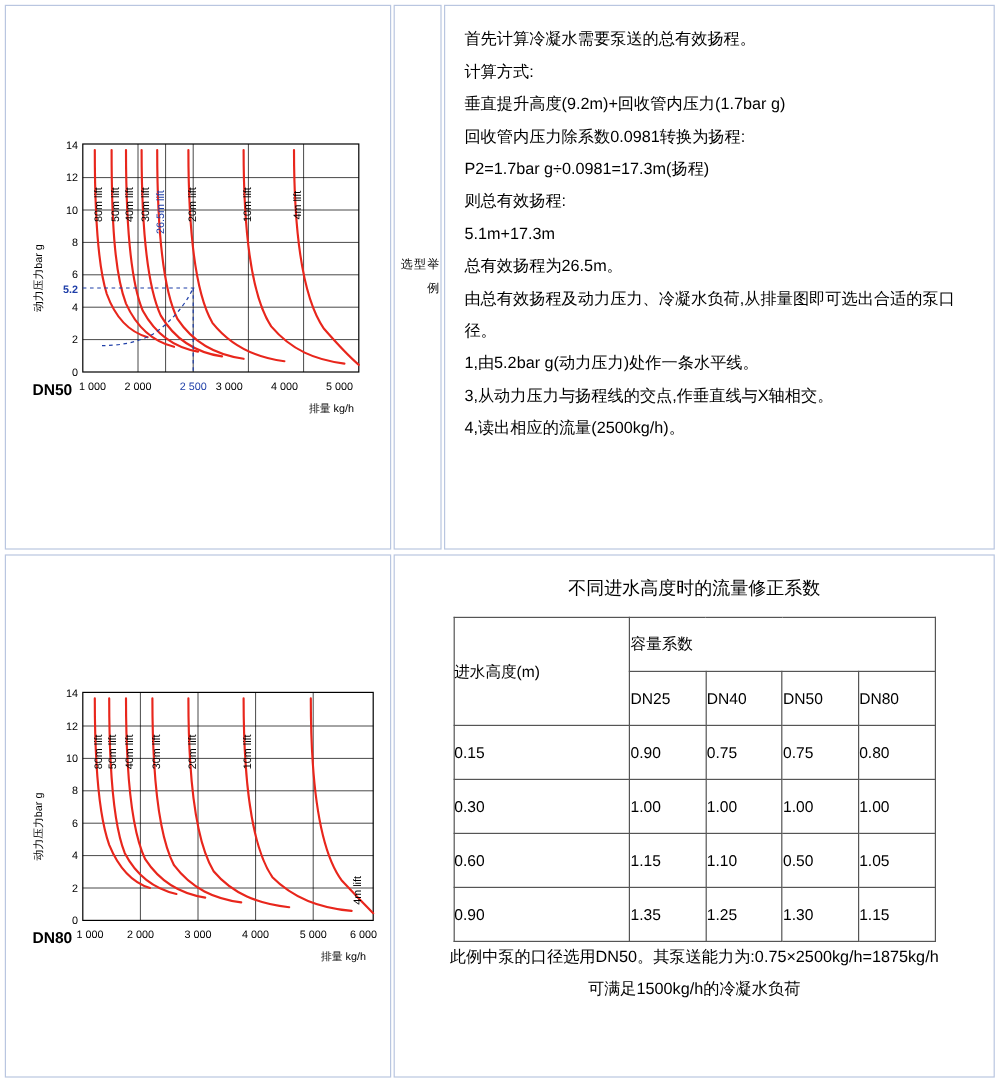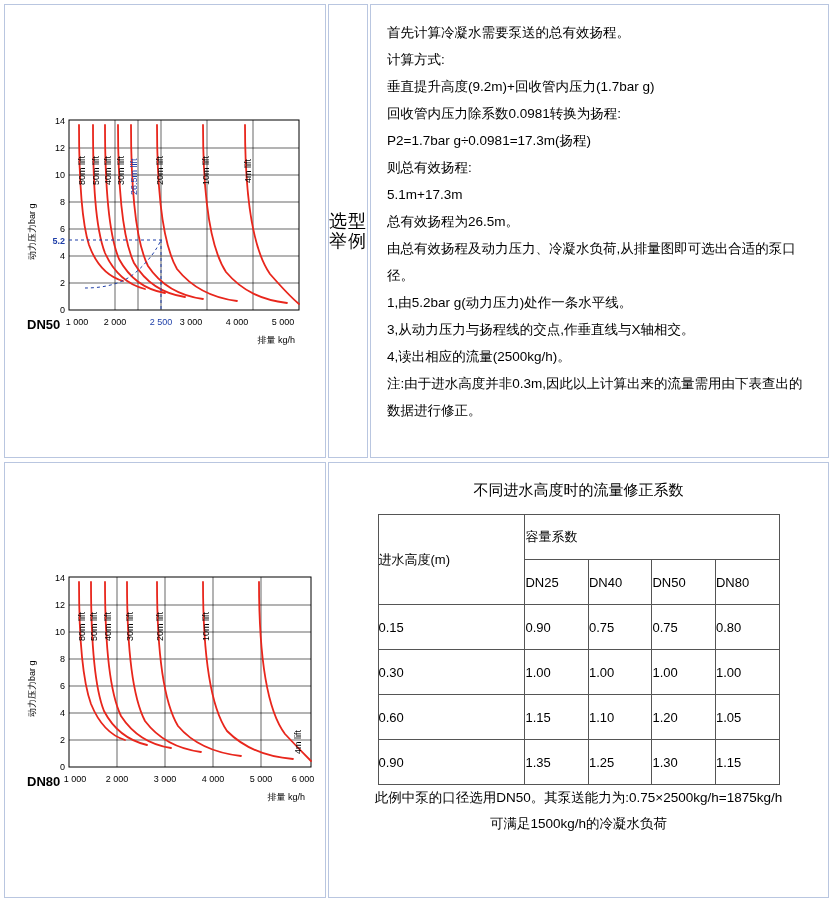--- a/index.html
+++ b/index.html
@@ -25,21 +25,21 @@
   
   #bot-chart-panel{left:4px;top:462px;width:322px;height:436px;}
   #bot-text-panel{left:328px;top:462px;width:501px;height:436px;}
 
   .vlabel{
     position:absolute;left:0;top:0;width:100%;height:100%;
     display:flex;align-items:center;justify-content:center;
   }
   .vlabel span{
     display:block;
-    font-size:18px;
+    font-size:10px;
     line-height:20px;
     text-align:right;
     letter-spacing:1px;
   }
 
   
   .textbody{
     padding:14px 14px 0 16px;
     font-size:13.5px;
     line-height:27px;
@@ -192,21 +192,20 @@
       <p>垂直提升高度(9.2m)+回收管内压力(1.7bar g)</p>
       <p>回收管内压力除系数0.0981转换为扬程:</p>
       <p>P2=1.7bar g÷0.0981=17.3m(扬程)</p>
       <p>则总有效扬程:</p>
       <p>5.1m+17.3m</p>
       <p>总有效扬程为26.5m。</p>
       <p>由总有效扬程及动力压力、冷凝水负荷,从排量图即可选出合适的泵口径。</p>
       <p>1,由5.2bar g(动力压力)处作一条水平线。</p>
       <p>3,从动力压力与扬程线的交点,作垂直线与X轴相交。</p>
       <p>4,读出相应的流量(2500kg/h)。</p>
-      <p>注:由于进水高度并非0.3m,因此以上计算出来的流量需用由下表查出的数据进行修正。</p>
     </div>
   </div>
 
   <div class="panel" id="bot-chart-panel">
     <div class="chartwrap">
       <svg class="chart-svg" style="top:66px;" width="322" height="340" viewBox="0 0 322 340">
         <g stroke="#000" stroke-width="1" fill="none">
           <rect x="64" y="48" width="242" height="190"></rect>
         </g>
         <g stroke="#000" stroke-width="0.6" fill="none">
@@ -292,21 +291,21 @@
         <td class="c-left">0.30</td>
         <td class="c-val">1.00</td>
         <td class="c-val">1.00</td>
         <td class="c-val">1.00</td>
         <td class="c-val">1.00</td>
       </tr>
       <tr>
         <td class="c-left">0.60</td>
         <td class="c-val">1.15</td>
         <td class="c-val">1.10</td>
-        <td class="c-val">1.20</td>
+        <td class="c-val">0.50</td>
         <td class="c-val">1.05</td>
       </tr>
       <tr>
         <td class="c-left">0.90</td>
         <td class="c-val">1.35</td>
         <td class="c-val">1.25</td>
         <td class="c-val">1.30</td>
         <td class="c-val">1.15</td>
       </tr>
     </tbody>

